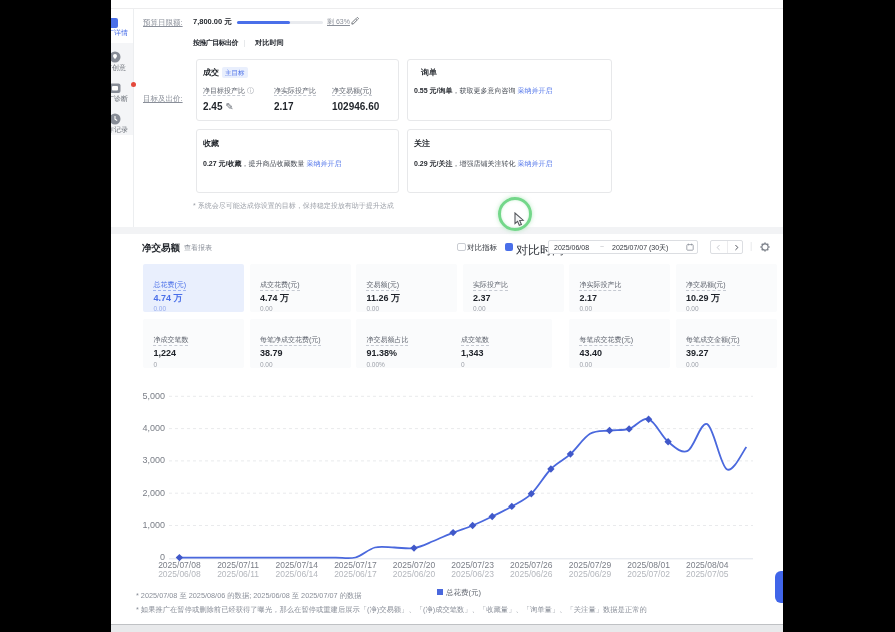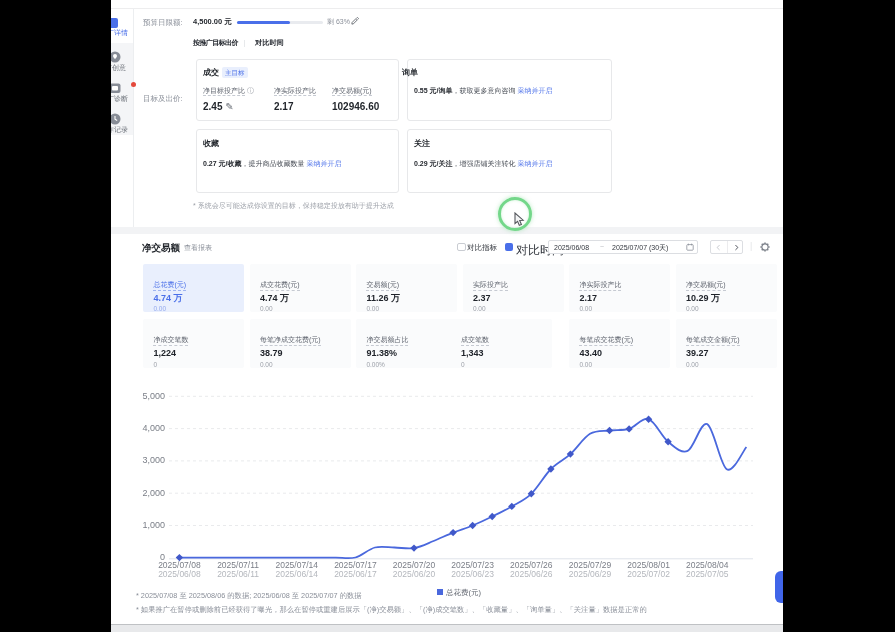--- a/index.html
+++ b/index.html
@@ -1,34 +1,34 @@
 <!DOCTYPE html>
 <html><head>
 <meta charset="utf-8">
 <style>
 * { margin:0; padding:0; box-sizing:border-box; }
 html,body { width:895px; height:632px; overflow:hidden; }
 body { line-height:1.2; position:relative; background:#fff; font-family:"Liberation Sans",sans-serif; color:#1f2329; }
 .abs { position:absolute; }
-.gray { color:#8a8f99; }
+.gray { color:#8a8f99;text-decoration:underline; }
 .blue { color:#4a6fe9; }
 .card { position:absolute; border:1px solid #e7e8ea; border-radius:3px; background:#fff; }
 .dashed-u { border-bottom:1px dashed #c6cad2; padding-bottom:1px; }
 .mcard { position:absolute; width:101px; height:48.5px; background:#fafbfc; border-radius:2px; padding:8px 0 0 10px; }
 .mlabel { font-size:7px; color:#5f646e; display:inline-block; border-bottom:1px dashed #c6cad2; padding-bottom:1px; white-space:nowrap; }
 .mval { font-size:9px; font-weight:bold; color:#20242b; margin-top:2px; white-space:nowrap; }
 .msub { font-size:6.5px; color:#9da1a9; margin-top:1.5px; }
 </style>
 </head>
 <body>
 
 <div class="abs" style="left:111px; top:8px; width:672px; height:1px; background:#ededee;"></div>
 
 <div class="abs gray" style="left:143px; top:18px; font-size:7.5px;">预算日限额:</div>
-<div class="abs" style="left:193px; top:17px; font-size:7.5px; font-weight:bold;">4,500.00 元</div>
+<div class="abs" style="left:193px; top:17px; font-size:7.5px; font-weight:bold;">7,800.00 元</div>
 <div class="abs" style="left:237px; top:20.5px; width:86px; height:3px; background:#e9ebef; border-radius:2px;">
   <div style="width:53px; height:3px; background:#4a6fe9; border-radius:2px;"></div>
 </div>
 <div class="abs gray" style="left:327px; top:18px; font-size:7px;">剩 63%</div>
 <svg class="abs" style="left:350.5px; top:17px;" width="8" height="8" viewBox="0 0 9 9">
     <path d="M1.2 6.2 L5.6 1.8 L7.1 3.3 L2.7 7.7 L1 8 Z M6.3 1.1 L7.2 0.4 L8.5 1.7 L7.8 2.6" fill="none" stroke="#4e535b" stroke-width="0.9"></path>
   </svg>
 
 <div class="abs gray" style="left:143px; top:50px; font-size:7.5px;margin-top:44px;">目标及出价:</div>
 <div class="abs" style="left:193px; top:38.5px; font-size:7px; font-weight:bold; color:#23272e; letter-spacing:-0.6px;">按推广目标出价</div>
@@ -42,21 +42,21 @@
 
 <div class="abs" style="left:203px; top:67.5px; font-size:8px; font-weight:bold;">成交</div>
 <div class="abs" style="left:222px; top:67px; font-size:6.5px; color:#4a6fe9; background:#e9effd; border-radius:2px; padding:1.5px 3px;">主目标</div>
 <div class="abs" style="left:203px; top:87px; font-size:7px; color:#5f646e;"><span class="dashed-u">净目标投产比</span> <span style="color:#9da1a9;">ⓘ</span></div>
 <div class="abs" style="left:274px; top:87px; font-size:7px; color:#5f646e;"><span class="dashed-u">净实际投产比</span></div>
 <div class="abs" style="left:332px; top:87px; font-size:7px; color:#5f646e;"><span class="dashed-u">净交易额(元)</span></div>
 <div class="abs" style="left:203px; top:101px; font-size:10px; font-weight:bold;">2.45 <span style="font-weight:normal; color:#6b7078;">✎</span></div>
 <div class="abs" style="left:274px; top:101px; font-size:10px; font-weight:bold;">2.17</div>
 <div class="abs" style="left:332px; top:101px; font-size:10px; font-weight:bold;">102946.60</div>
 
-<div class="abs" style="left:402px; top:68px; font-size:8px; font-weight:bold;">询单</div>
+<div class="abs" style="left:421px; top:68px; font-size:8px; font-weight:bold;">询单</div>
 <div class="abs" style="left:414px; top:87px; font-size:7px;"><b>0.55 元/询单</b><span style="color:#41464f;">，获取更多意向咨询</span> <span class="blue">采纳并开启</span></div>
 
 <div class="abs" style="left:203px; top:139px; font-size:8px; font-weight:bold;">收藏</div>
 <div class="abs" style="left:203px; top:159.5px; font-size:7px;"><b>0.27 元/收藏</b><span style="color:#41464f;">，提升商品收藏数量</span> <span class="blue">采纳并开启</span></div>
 
 <div class="abs" style="left:414px; top:139px; font-size:8px; font-weight:bold;">关注</div>
 <div class="abs" style="left:414px; top:159.5px; font-size:7px;"><b>0.29 元/关注</b><span style="color:#41464f;">，增强店铺关注转化</span> <span class="blue">采纳并开启</span></div>
 
 <div class="abs" style="left:193px; top:201.5px; font-size:7px; color:#9da1a9;">* 系统会尽可能达成你设置的目标，保持稳定投放有助于提升达成</div>
 

